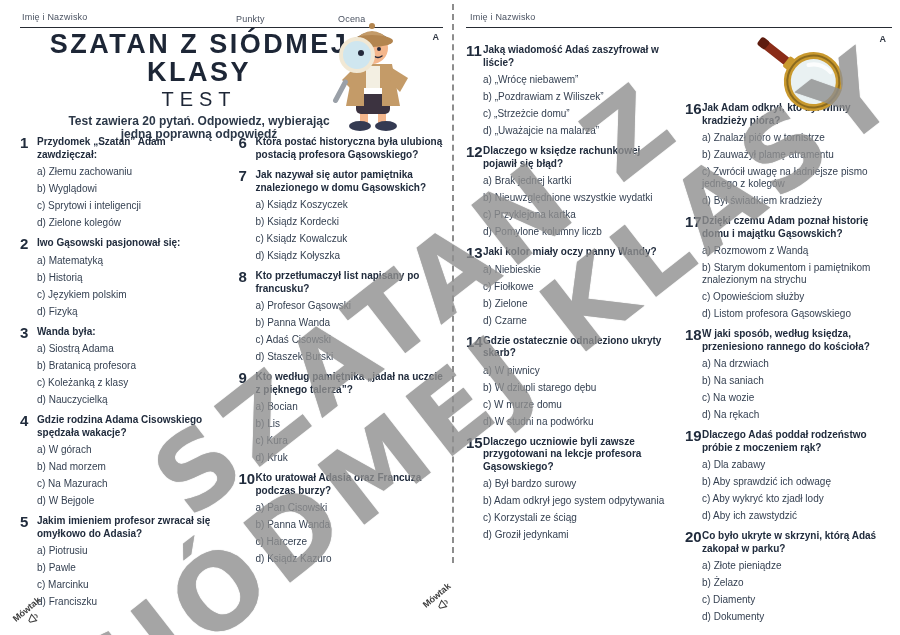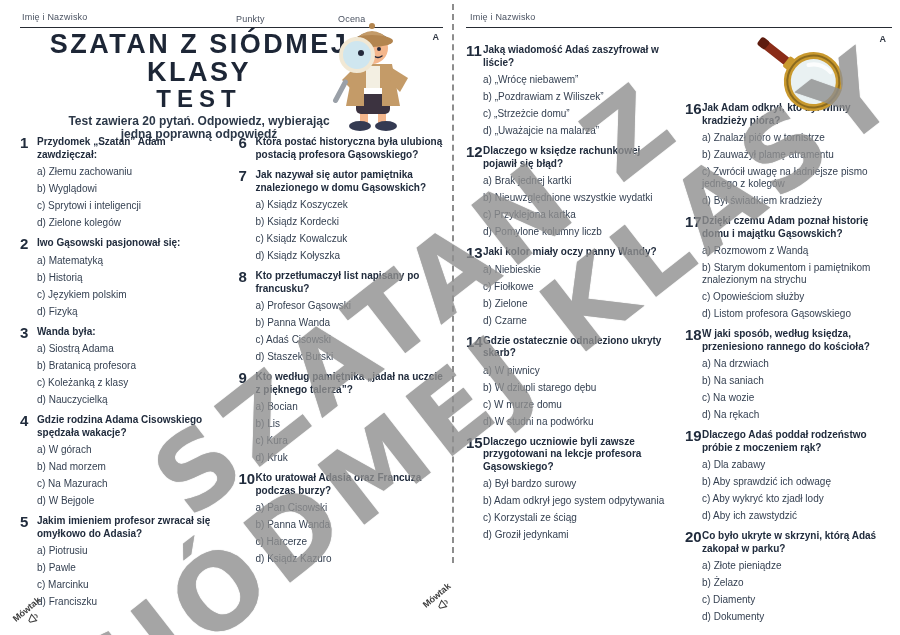--- a/index.html
+++ b/index.html
@@ -18,21 +18,21 @@
   .page-right{left:466px;width:428px;}
 
   
   .hdr-label{position:absolute;font-size:9px;color:#4a5261;letter-spacing:.2px;}
   .hdr-line{position:absolute;top:27px;left:0;right:2px;border-top:1.6px solid #262b33;}
   .variant{position:absolute;font-size:9px;font-weight:bold;color:#333a46;}
 
   
   .title-block{position:absolute;left:18px;top:30px;width:322px;text-align:center;color:#1d2636;}
   .t1,.t2{font-size:27px;font-weight:bold;letter-spacing:2.5px;line-height:28px;}
-  .t3{font-size:24px;font-weight:bold;letter-spacing:6px;line-height:22px;margin-top:2px;}
+  .t3{font-size:20px;font-weight:normal;letter-spacing:6px;line-height:22px;margin-top:2px;}
   .subtitle{width:262px;margin:5px auto 0;font-size:12px;font-weight:bold;line-height:13px;color:#2c3848;}
 
   
   .qcols{position:absolute;display:flex;}
   .page-left .qcols{left:0;top:136px;width:425px;gap:12px;}
   .page-right .qcols{left:0;top:44px;width:428px;gap:10px;}
   .qcol{flex:1;min-width:0;}
   .qcol-pad{padding-top:58px;}
 
   .q{display:flex;margin-bottom:3px;}

